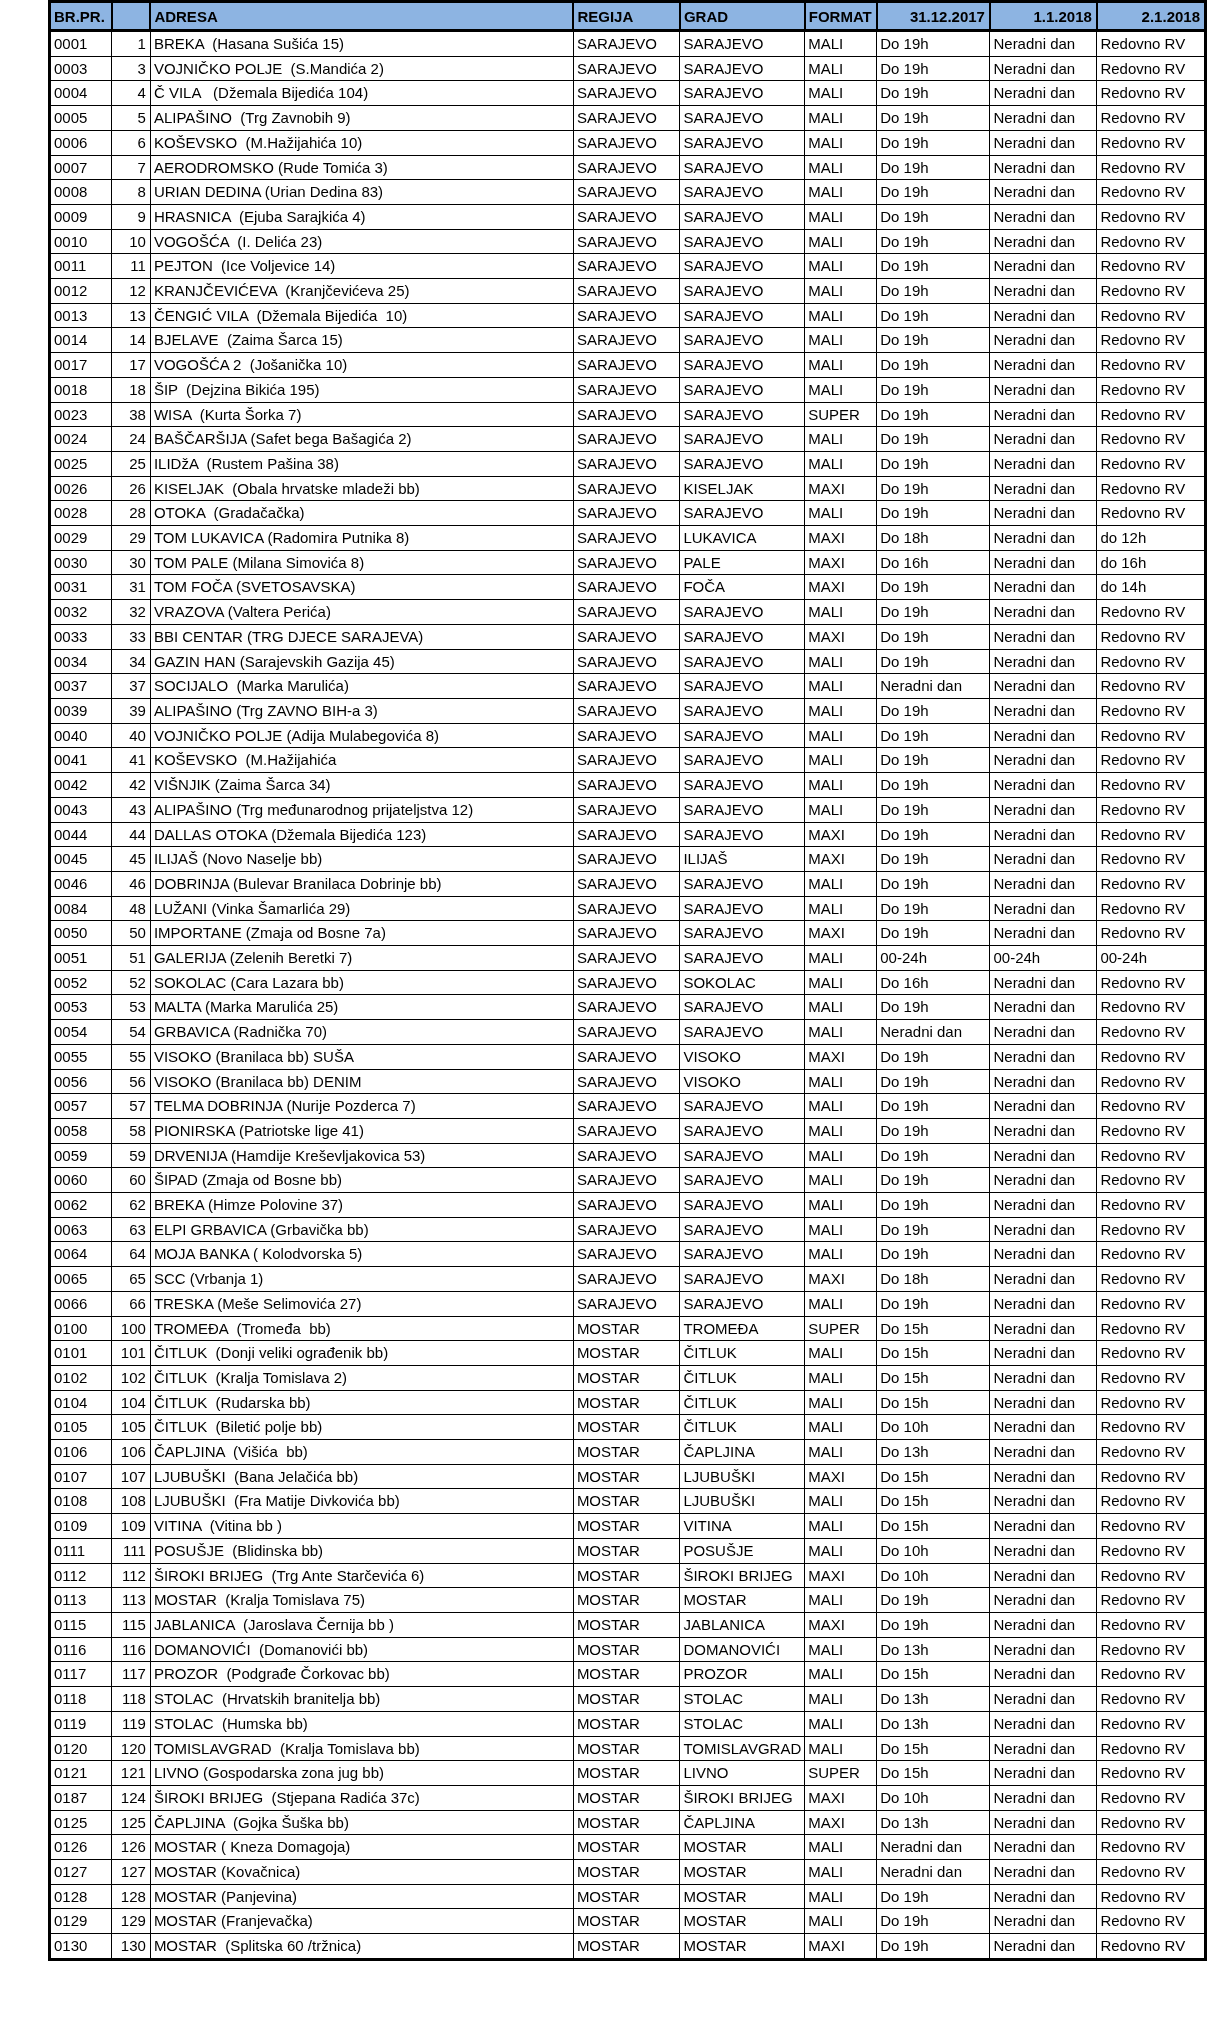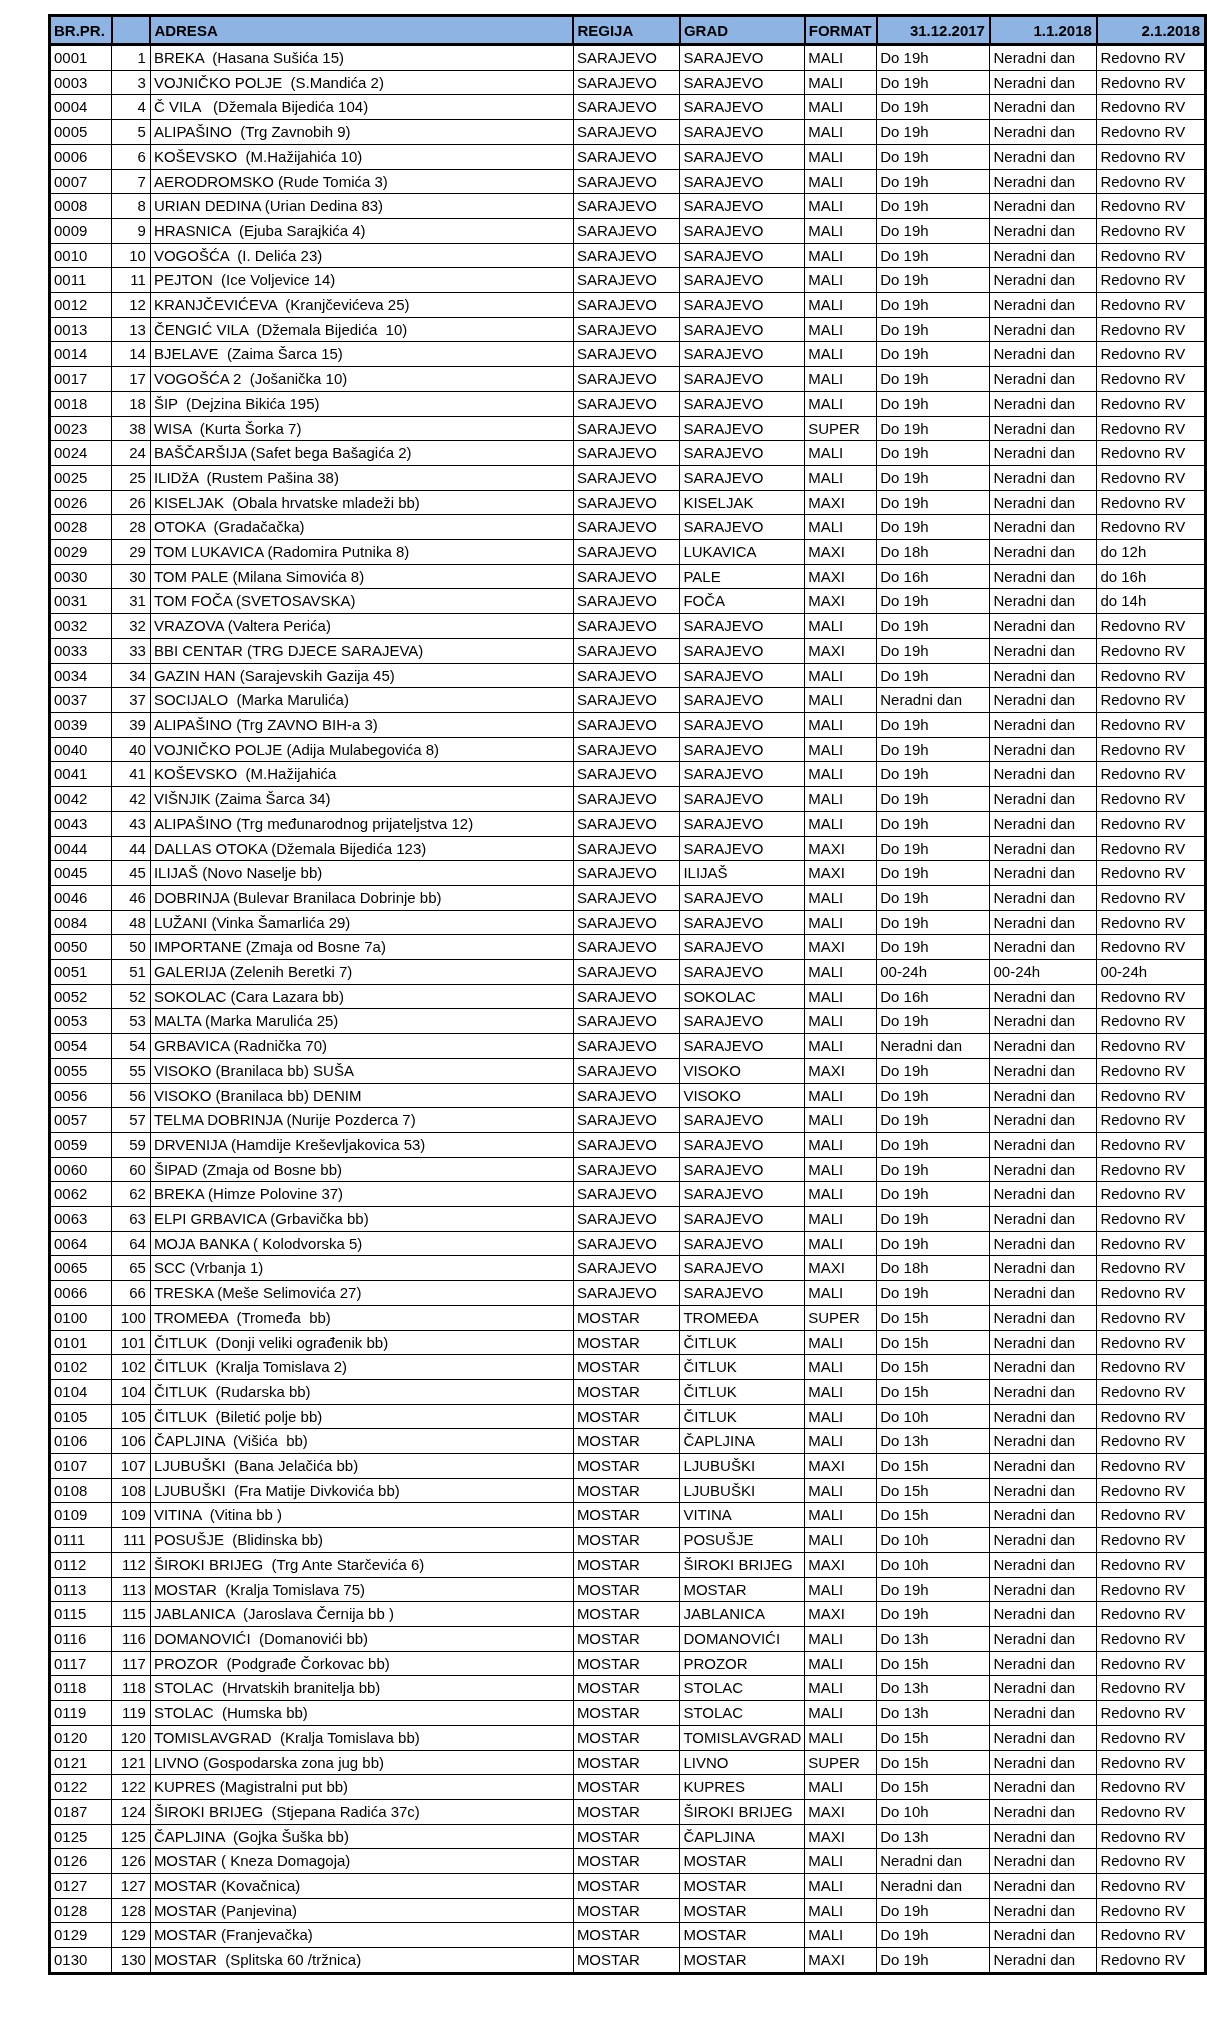--- a/index.html
+++ b/index.html
@@ -6,21 +6,21 @@
     margin: 0;
     padding: 0;
     background: #ffffff;
     width: 1207px;
     height: 2027px;
     font-family: "Liberation Sans", sans-serif;
   }
   .sheet {
     position: absolute;
     left: 7px;
-    top: 14px;
+    top: 0;
     padding-left: 41px;
   }
   table.grid {
     border-collapse: collapse;
     table-layout: fixed;
     border: 3px solid #000000;
   }
   table.grid th {
     background: #8DB4E2;
     border: 2px solid #000000;
@@ -558,20 +558,31 @@
           <td class="al-right">57</td>
           <td>TELMA DOBRINJA (Nurije Pozderca 7)</td>
           <td>SARAJEVO</td>
           <td>SARAJEVO</td>
           <td>MALI</td>
           <td>Do 19h</td>
           <td>Neradni dan</td>
           <td>Redovno RV</td>
         </tr>
         <tr>
+          <td>0058</td>
+          <td class="al-right">58</td>
+          <td>PIONIRSKA (Patriotske lige 41)</td>
+          <td>SARAJEVO</td>
+          <td>SARAJEVO</td>
+          <td>MALI</td>
+          <td>Do 19h</td>
+          <td>Neradni dan</td>
+          <td>Redovno RV</td>
+        </tr>
+        <tr>
           <td>0059</td>
           <td class="al-right">59</td>
           <td>DRVENIJA (Hamdije Kreševljakovica 53)</td>
           <td>SARAJEVO</td>
           <td>SARAJEVO</td>
           <td>MALI</td>
           <td>Do 19h</td>
           <td>Neradni dan</td>
           <td>Redovno RV</td>
         </tr>
@@ -839,31 +850,20 @@
           <td>Neradni dan</td>
           <td>Redovno RV</td>
         </tr>
         <tr>
           <td>0121</td>
           <td class="al-right">121</td>
           <td>LIVNO (Gospodarska zona jug bb)</td>
           <td>MOSTAR</td>
           <td>LIVNO</td>
           <td>SUPER</td>
-          <td>Do 15h</td>
-          <td>Neradni dan</td>
-          <td>Redovno RV</td>
-        </tr>
-        <tr>
-          <td>0122</td>
-          <td class="al-right">122</td>
-          <td>KUPRES (Magistralni put bb)</td>
-          <td>MOSTAR</td>
-          <td>KUPRES</td>
-          <td>MALI</td>
           <td>Do 15h</td>
           <td>Neradni dan</td>
           <td>Redovno RV</td>
         </tr>
         <tr>
           <td>0187</td>
           <td class="al-right">124</td>
           <td>ŠIROKI BRIJEG  (Stjepana Radića 37c)</td>
           <td>MOSTAR</td>
           <td>ŠIROKI BRIJEG</td>

